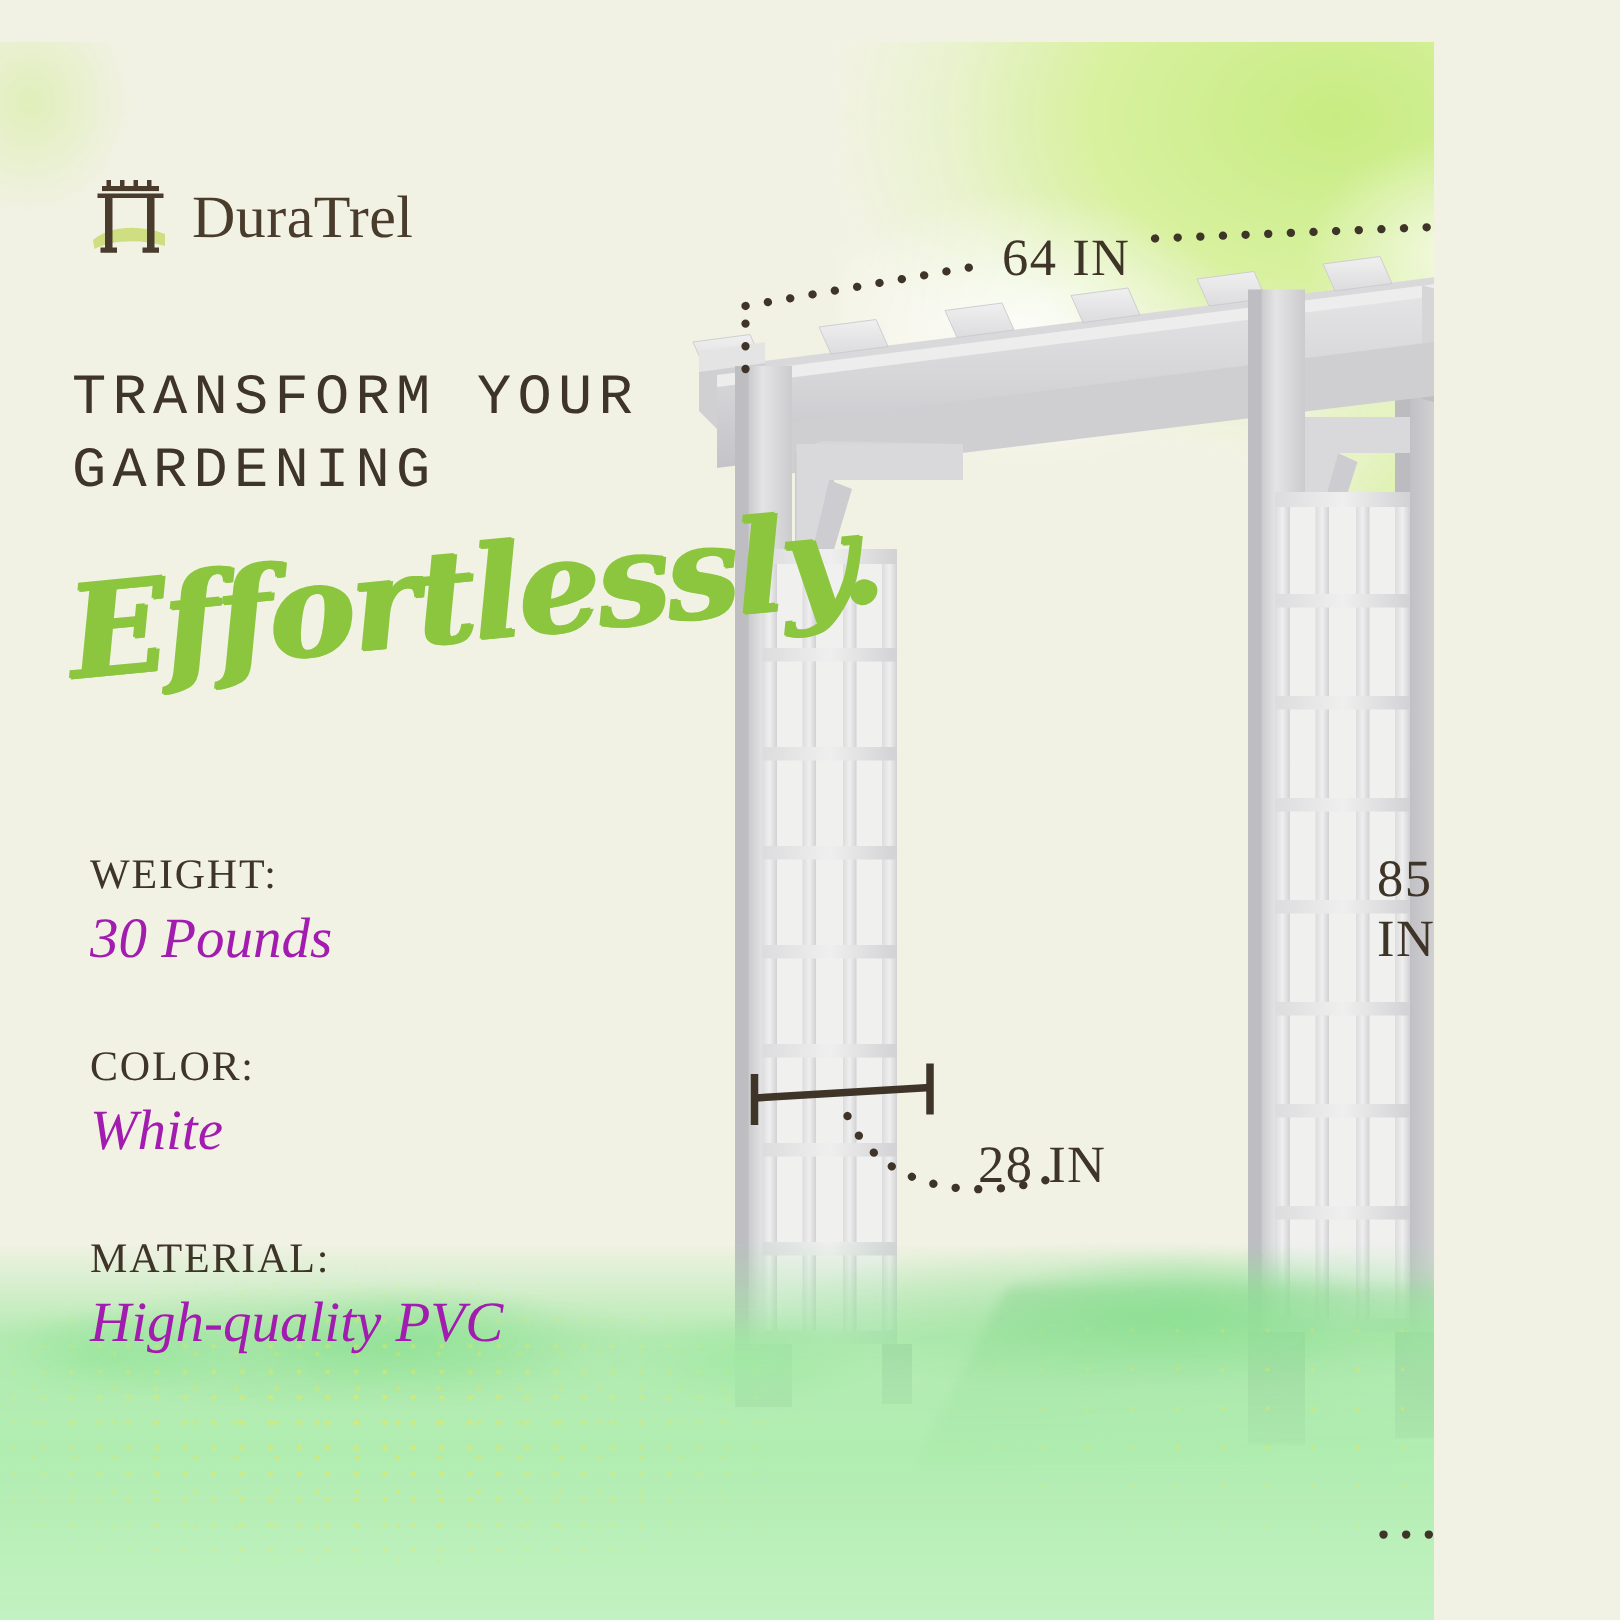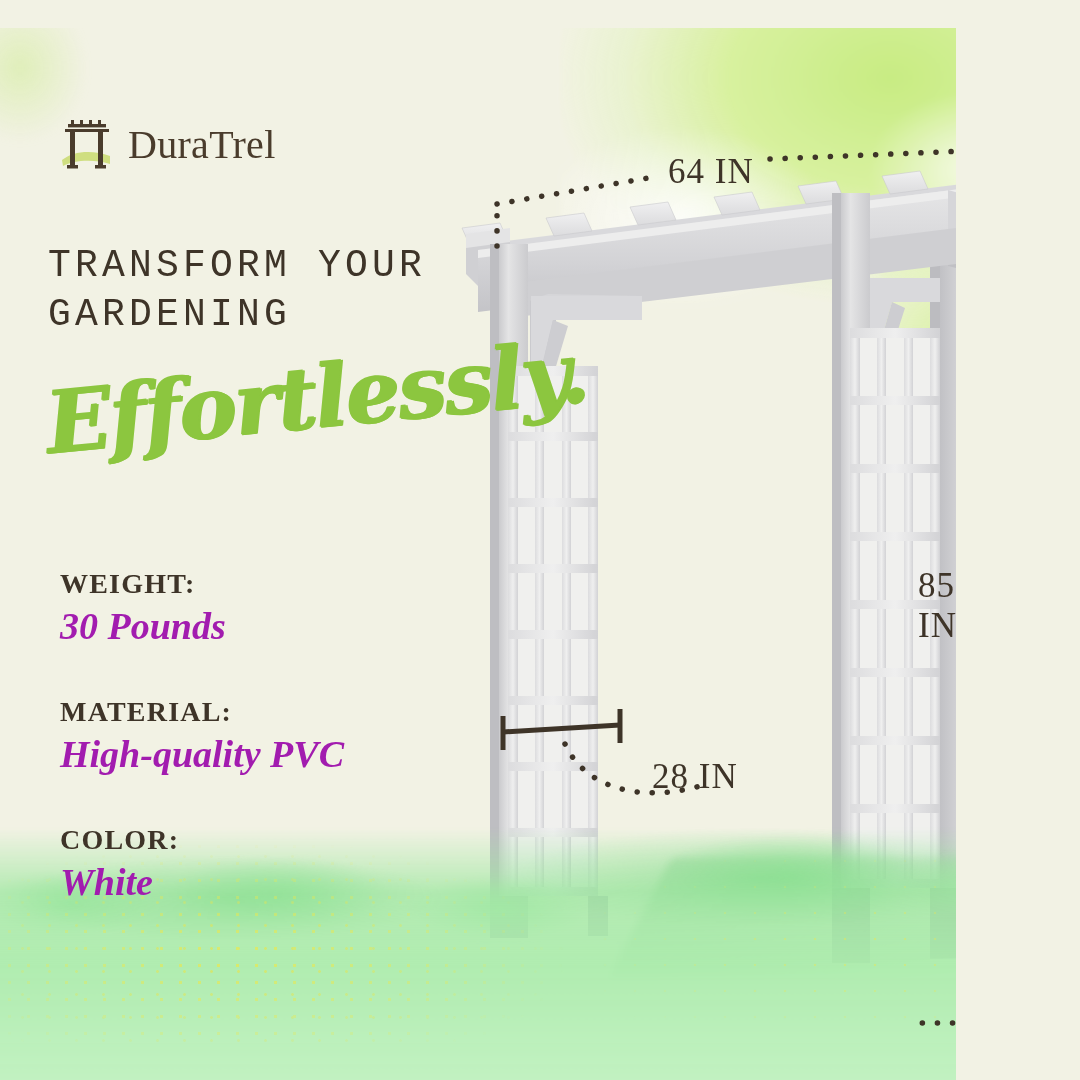--- a/index.html
+++ b/index.html
@@ -93,21 +93,21 @@
     position:absolute;left:44px;top:318px;
     font-size:86px;color:#8CC63F;
     font-family:"DejaVu Serif", serif;
     font-style:italic;font-weight:bold;
     transform:rotate(-5.5deg);
     letter-spacing:-2px;
     text-shadow:1px 1px 0 #8CC63F, 2px 1px 0 #8CC63F;
   }
 
   
-  .specs{position:absolute;left:60px;top:540px;width:430px;font-weight:bold;}
+  .specs{position:absolute;left:60px;top:540px;width:430px;}
   .spec{margin-bottom:48px;}
   .spec-label{
     font-size:28px;letter-spacing:1.2px;color:#3E3428;
     text-transform:uppercase;font-family:"Liberation Serif", serif;margin-bottom:6px;
   }
   .spec-value{
     font-size:38px;font-style:italic;color:#a21caf;
     font-family:"Liberation Serif", serif;line-height:1.1;
   }
 
@@ -328,26 +328,26 @@
 
   <div class="headline">TRANSFORM YOUR GARDENING</div>
   <div class="script">Effortlessly.</div>
 
   <div class="specs">
     <div class="spec">
       <div class="spec-label">WEIGHT:</div>
       <div class="spec-value">30 Pounds</div>
     </div>
     <div class="spec">
+      <div class="spec-label">COLOR:</div>
+      <div class="spec-value">White</div>
+    </div>
+    <div class="spec">
       <div class="spec-label">MATERIAL:</div>
       <div class="spec-value">High-quality PVC</div>
     </div>
-    <div class="spec">
-      <div class="spec-label">COLOR:</div>
-      <div class="spec-value">White</div>
-    </div>
   </div>
 
   <div class="dim" id="dim-64">64 IN</div>
   <div class="dim" id="dim-85">85 IN</div>
   <div class="dim" id="dim-28">28 IN</div>
 
 </div>
 
 </body></html>

